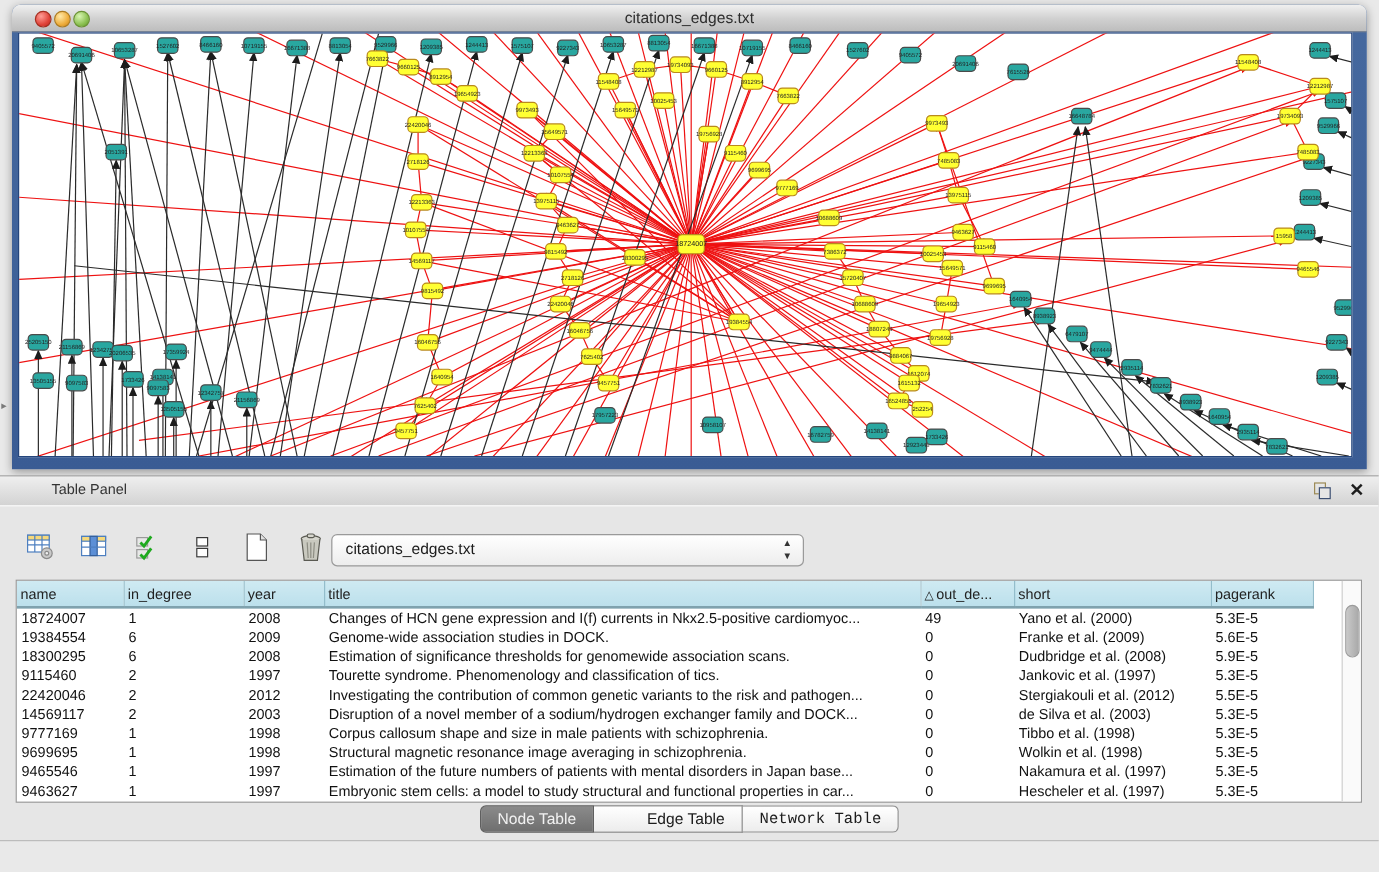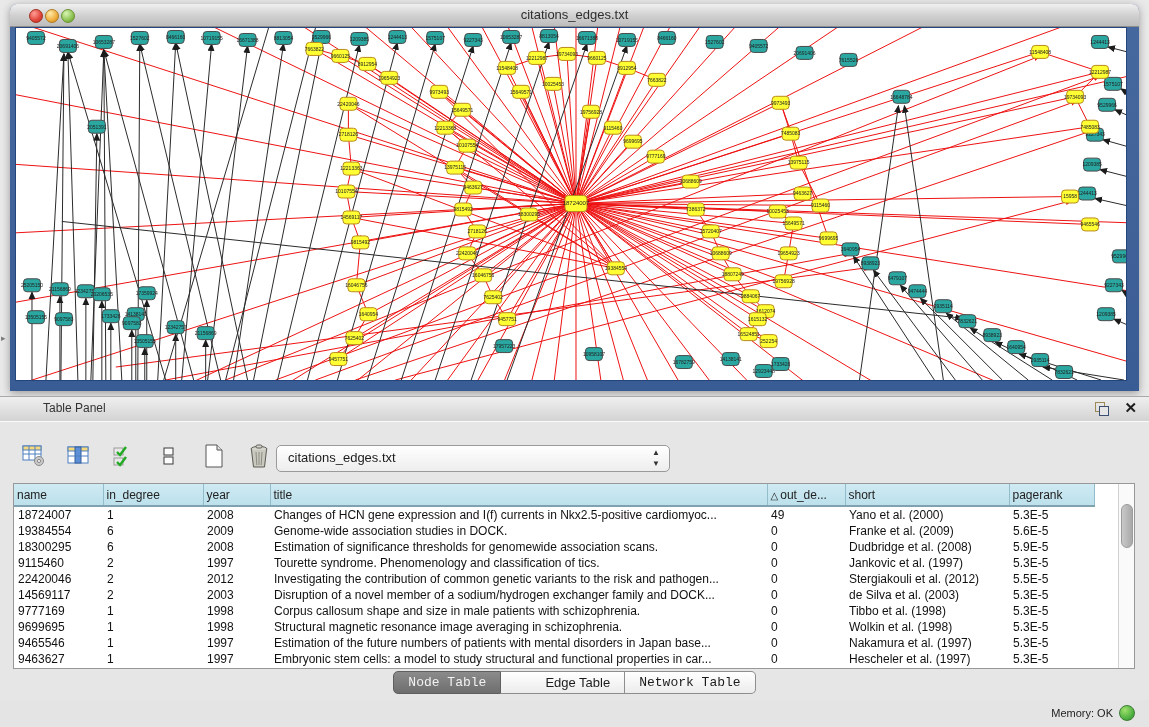--- a/index.html
+++ b/index.html
@@ -63,21 +63,21 @@
   .vscroll .thumb{position:absolute;left:2px;top:20px;width:10px;height:42px;border-radius:6px;
     background:linear-gradient(90deg,#c9c9c9,#a9a9a9);border:1px solid #9b9b9b;}
 
   
   .tabs-row{position:absolute;left:0;right:0;top:249px;height:26px;display:flex;justify-content:center;}
   .seg{height:21px;line-height:21px;font-size:13px;padding:0 14px;border:1px solid #8e8e8e;
     background:linear-gradient(180deg,#ffffff,#ececec);color:#1c1c1c;}
   .seg.first{border-radius:5px 0 0 5px;}
   .seg.mid{border-left:none;padding-left:44px;}
   .seg.last{border-radius:0 5px 5px 0;border-left:none;font-family:Liberation Mono, monospace;}
-  .seg.active{background:linear-gradient(180deg,#8b8b8b,#6e6e6e);color:#f2f2f2;border-color:#5f5f5f;font-family:Liberation Mono, monospace;}
+  .seg.active{background:linear-gradient(180deg,#8b8b8b,#6e6e6e);color:#f2f2f2;border-color:#5f5f5f;}
 
   
   .statusbar{position:absolute;left:0;right:0;top:700px;height:27px;background:#e4e4e4;}
   .mem-label{position:absolute;right:36px;top:7px;font-size:11px;color:#222;}
   .mem-dot{position:absolute;right:14px;top:5px;width:14px;height:14px;border-radius:50%;
     background:radial-gradient(circle at 35% 30%,#9fe06c,#4caf3f 65%,#2f8c2a);border:1px solid #3d7d35;}
 </style>
 </head>
 <body>
 
@@ -1068,18 +1068,14 @@
       </div>
     </div>
 
     <div class="tabs-row">
       <span class="seg first active">Node Table</span>
       <span class="seg mid">Edge Table</span>
       <span class="seg last">Network Table</span>
     </div>
   </div>
 
-  <div class="statusbar">
-    <span class="mem-label">Memory: OK</span>
-    <span class="mem-dot"></span>
-  </div>
 
 </div>
 
 </body></html>

